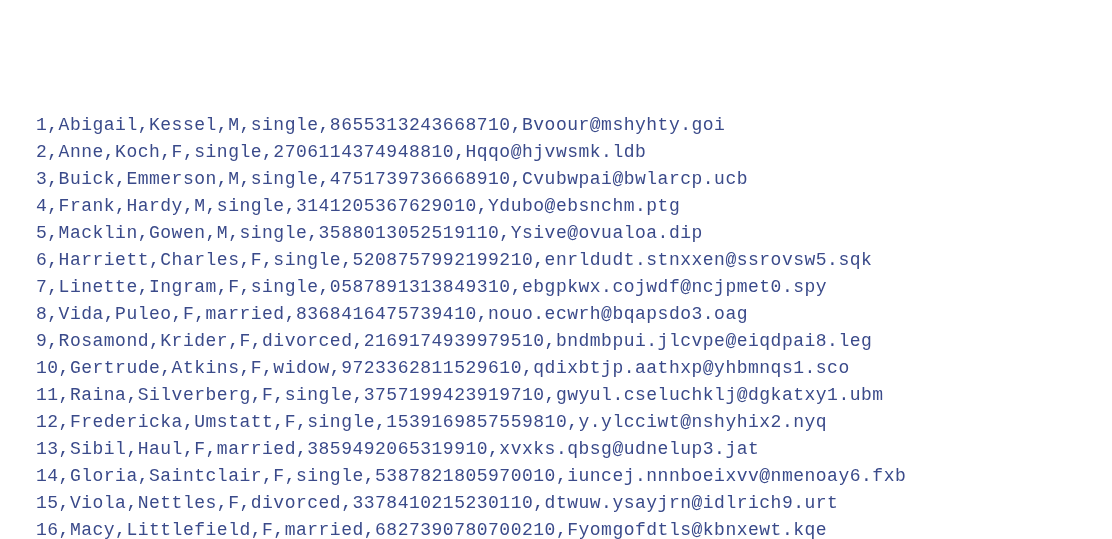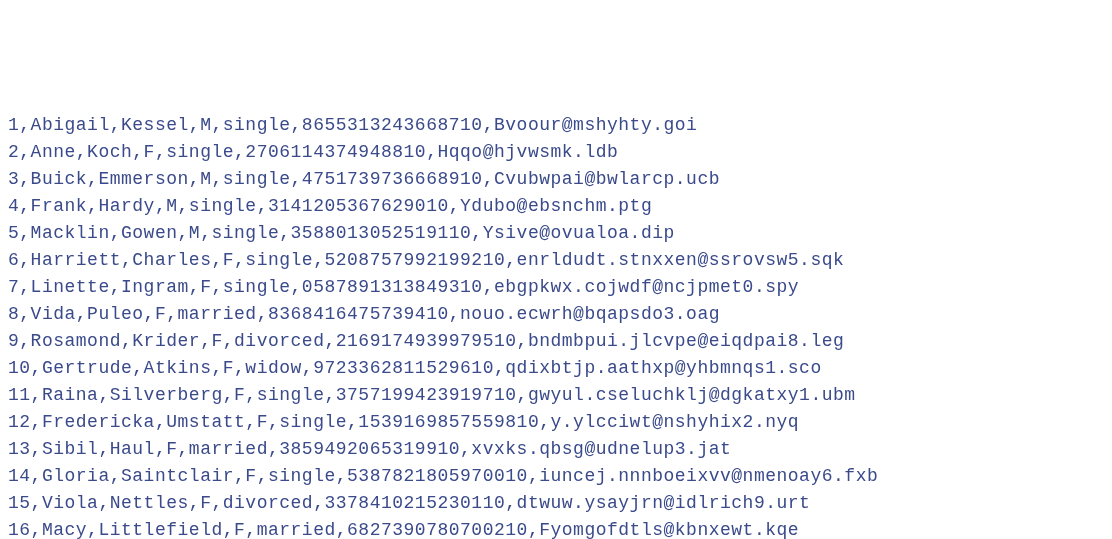--- a/index.html
+++ b/index.html
@@ -12,20 +12,21 @@
       font-family: "Courier New", Courier, monospace;
       font-size: 18px;
       line-height: 1.5;
       color: #3a4a8a;
       padding: 4px 8px;
       white-space: pre;
       letter-spacing: 0.5px;
     }
     .line {
       display: block;
+      margin-left: 28px;
     }
   </style>
 </head>
 <body>
 
 
 
 <div id="container"><span class="line">1,Abigail,Kessel,M,single,8655313243668710,Bvoour@mshyhty.goi</span><span class="line">2,Anne,Koch,F,single,2706114374948810,Hqqo@hjvwsmk.ldb</span><span class="line">3,Buick,Emmerson,M,single,4751739736668910,Cvubwpai@bwlarcp.ucb</span><span class="line">4,Frank,Hardy,M,single,3141205367629010,Ydubo@ebsnchm.ptg</span><span class="line">5,Macklin,Gowen,M,single,3588013052519110,Ysive@ovualoa.dip</span><span class="line">6,Harriett,Charles,F,single,5208757992199210,enrldudt.stnxxen@ssrovsw5.sqk</span><span class="line">7,Linette,Ingram,F,single,0587891313849310,ebgpkwx.cojwdf@ncjpmet0.spy</span><span class="line">8,Vida,Puleo,F,married,8368416475739410,nouo.ecwrh@bqapsdo3.oag</span><span class="line">9,Rosamond,Krider,F,divorced,2169174939979510,bndmbpui.jlcvpe@eiqdpai8.leg</span><span class="line">10,Gertrude,Atkins,F,widow,9723362811529610,qdixbtjp.aathxp@yhbmnqs1.sco</span><span class="line">11,Raina,Silverberg,F,single,3757199423919710,gwyul.cseluchklj@dgkatxy1.ubm</span><span class="line">12,Fredericka,Umstatt,F,single,1539169857559810,y.ylcciwt@nshyhix2.nyq</span><span class="line">13,Sibil,Haul,F,married,3859492065319910,xvxks.qbsg@udnelup3.jat</span><span class="line">14,Gloria,Saintclair,F,single,5387821805970010,iuncej.nnnboeixvv@nmenoay6.fxb</span><span class="line">15,Viola,Nettles,F,divorced,3378410215230110,dtwuw.ysayjrn@idlrich9.urt</span><span class="line">16,Macy,Littlefield,F,married,6827390780700210,Fyomgofdtls@kbnxewt.kqe</span></div>
 
 

